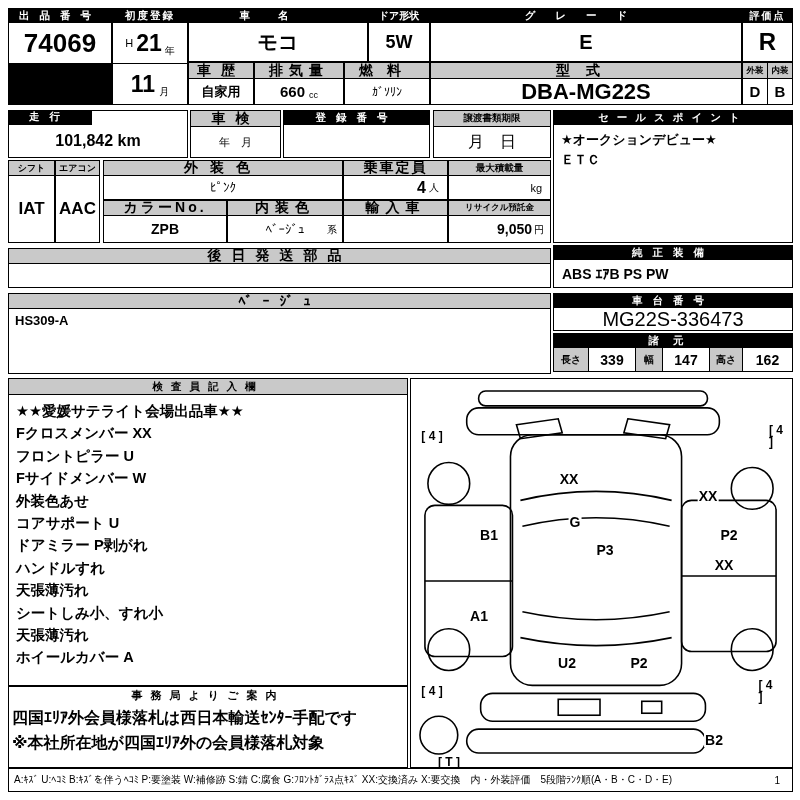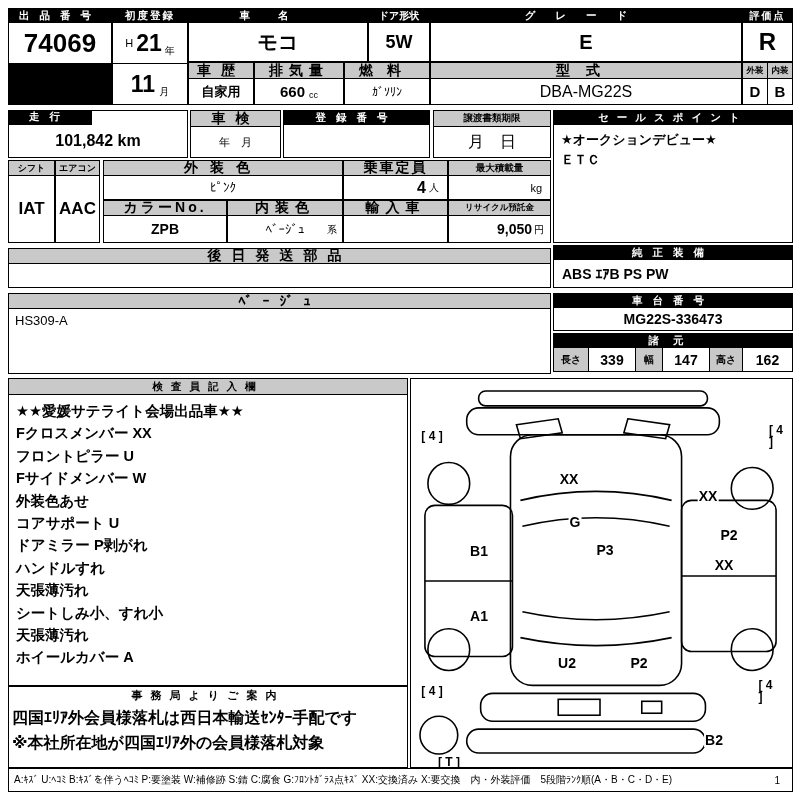--- a/index.html
+++ b/index.html
@@ -86,21 +86,21 @@
     </div>
   </div>
 
   <div class="box" style="left:344px;top:62px;width:86px;height:43px">
     <div class="ghdr ls14" style="height:15px">燃料</div>
     <div class="val" style="font-size:12px">ｶﾞｿﾘﾝ</div>
   </div>
 
   <div class="box" style="left:430px;top:62px;width:312px;height:43px">
     <div class="ghdr ls16" style="height:15px">型式</div>
-    <div class="val" style="font-size:16px;font-weight:normal">DBA-MG22S</div>
+    <div class="val" style="font-size:22px;font-weight:bold">DBA-MG22S</div>
   </div>
 
   <div class="box" style="left:742px;top:62px;width:51px;height:43px">
     <div style="display:flex;height:15px;border-bottom:1px solid #000;flex:none">
       <div class="ghdr2" style="flex:1;border-right:1px solid #000">外装</div>
       <div class="ghdr2" style="flex:1">内装</div>
     </div>
     <div style="display:flex;flex:1">
       <div class="val" style="border-right:1px solid #000;font-size:15px;font-weight:bold">D</div>
       <div class="val" style="font-size:15px;font-weight:bold">B</div>
@@ -194,26 +194,26 @@
     <div class="val"></div>
   </div>
 
   <div class="box" style="left:553px;top:245px;width:240px;height:43px">
     <div class="bhdr ls10" style="height:14px">純正装備</div>
     <div class="val" style="justify-content:flex-start;padding-left:8px;font-size:14px;font-weight:bold">ABS ｴｱB PS PW</div>
   </div>
 
   <div class="box" style="left:8px;top:293px;width:543px;height:81px">
     <div class="ghdr ls10" style="height:14px">ﾍﾞｰｼﾞｭ</div>
-    <div style="flex:1;padding:4px 6px;font-size:13px;font-weight:normal">HS309-A</div>
+    <div style="flex:1;padding:4px 6px;font-size:13px;font-weight:bold">HS309-A</div>
   </div>
 
   <div class="box" style="left:553px;top:293px;width:240px;height:38px">
     <div class="bhdr ls10" style="height:14px">車台番号</div>
-    <div class="val" style="font-size:14px;font-weight:bold">MG22S-336473</div>
+    <div class="val" style="font-size:20px;font-weight:normal">MG22S-336473</div>
   </div>
 
   <div class="box" style="left:553px;top:333px;width:240px;height:39px">
     <div class="bhdr ls14" style="height:14px">諸元</div>
     <div style="display:flex;flex:1">
       <div class="dimlbl" style="width:34px">長さ</div>
       <div class="dimval" style="width:46px">339</div>
       <div class="dimlbl" style="width:26px">幅</div>
       <div class="dimval" style="width:46px">147</div>
       <div class="dimlbl" style="width:32px">高さ</div>
@@ -278,21 +278,21 @@
         <circle cx="38" cy="272" r="21"></circle>
         <circle cx="343" cy="272" r="21"></circle>
 
         <circle cx="28" cy="358" r="19"></circle>
       </g>
     </svg>
     <div style="position:absolute;inset:0">
         <div class="dmg" style="left: 158px; top: 100px;">XX</div>
         <div class="dmg" style="left: 297px; top: 117px;">XX</div>
         <div class="dmg" style="left: 164px; top: 143px;">G</div>
-        <div class="dmg" style="left: 68px; top: 156px; margin-top: 16px;">B1</div>
+        <div class="dmg" style="left: 78px; top: 156px;">B1</div>
         <div class="dmg" style="left: 194px; top: 171px;">P3</div>
         <div class="dmg" style="left: 318px; top: 156px;">P2</div>
         <div class="dmg" style="left: 313px; top: 186px;">XX</div>
         <div class="dmg" style="left: 68px; top: 237px;">A1</div>
         <div class="dmg" style="left: 156px; top: 284px;">U2</div>
         <div class="dmg" style="left: 228px; top: 284px;">P2</div>
         <div class="dmg" style="left: 303px; top: 361px;">B2</div>
         <div class="dmg corner" style="left: 21px; top: 57px;">[ 4 ]</div>
         <div class="dmg corner" style="left: 365px; top: 57px;">[ 4 ]</div>
         <div class="dmg corner" style="left: 21px; top: 312px;">[ 4 ]</div>

